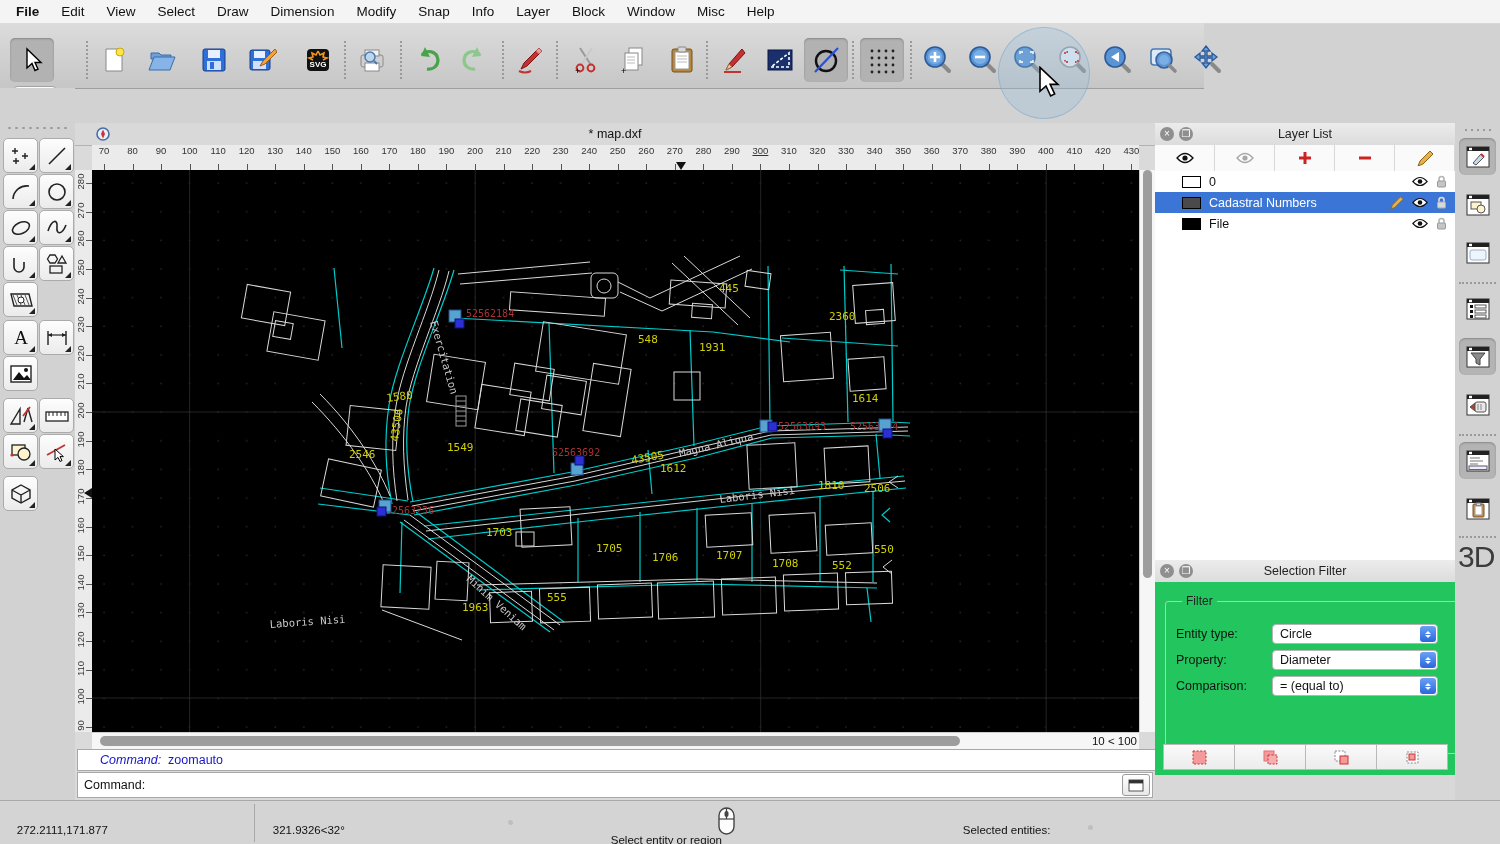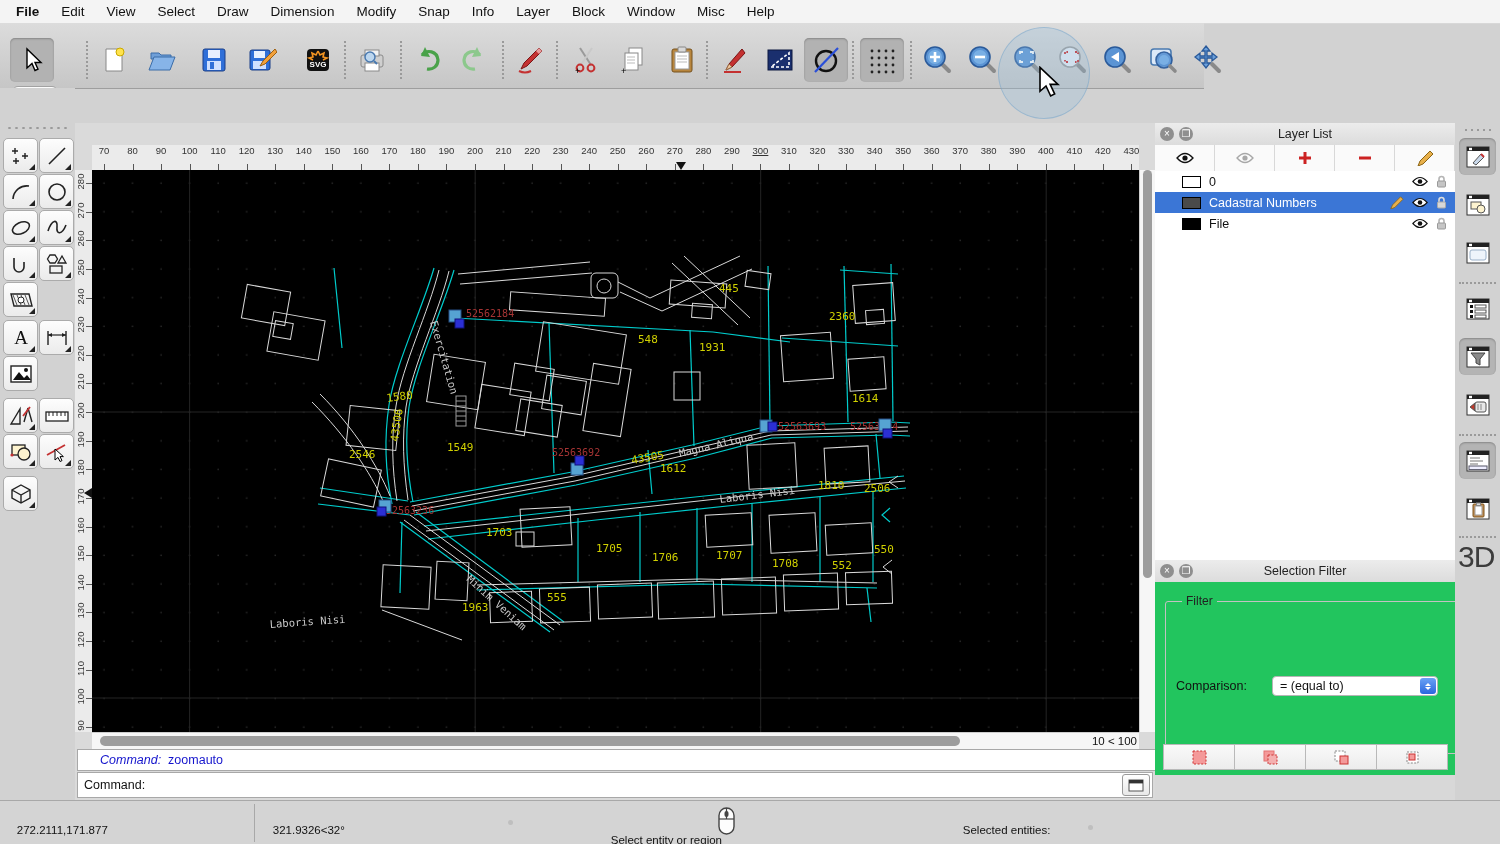--- a/index.html
+++ b/index.html
@@ -462,20 +462,27 @@
       </svg>
   </div>
   <div class="ptool sub" style="left:3px;top:388px">
     <svg width="24" height="24" viewBox="0 0 24 24">
         <path d="M12,3 L21,8 L21,16 L12,21 L3,16 L3,8 Z M3,8 L12,13 L21,8 M12,13 L12,21" fill="none" stroke="#222" stroke-width="1.4"></path>
       </svg>
   </div>
 </div>
 
 <div id="mdi">
+  <div id="mdi-title">
+    <svg id="mdi-icon" width="14" height="14" viewBox="0 0 14 14">
+        <circle cx="7" cy="7" r="6" fill="#e8eef8" stroke="#4a6da8" stroke-width="1.6"></circle>
+        <path d="M7,2.5 L9,7 L7,11.5 L5,7 Z" fill="#cc3333"></path>
+      </svg>
+    <span>* map.dxf</span>
+  </div>
   <div id="hruler">
       <div class="htick" style="left: -3px;">70</div>
       <div class="htickline" style="left: 12px;"></div>
       <div class="htick" style="left: 25.54px;">80</div>
       <div class="htickline" style="left: 40.54px;"></div>
       <div class="htick" style="left: 54.08px;">90</div>
       <div class="htickline" style="left: 69.08px;"></div>
       <div class="htick" style="left: 82.62px;">100</div>
       <div class="htickline" style="left: 97.62px;"></div>
       <div class="htick" style="left: 111.16px;">110</div>
@@ -890,20 +897,40 @@
   </div>
 
   <div class="panel-header" style="top:437px">
     <div class="winbtn close">×</div>
     <div class="winbtn float">❐</div>
     <div class="panel-title">Selection Filter</div>
   </div>
   <div id="filter-body">
     <fieldset id="filter-group">
       <legend>Filter</legend>
+      <div class="frow" style="top:16px">
+        <span class="flabel">Entity type:</span>
+        <div class="fselect">
+          <span>Circle</span>
+          <span class="stepper">
+              <i class="up"></i>
+              <i class="dn"></i>
+            </span>
+        </div>
+      </div>
+      <div class="frow" style="top:42px">
+        <span class="flabel">Property:</span>
+        <div class="fselect">
+          <span>Diameter</span>
+          <span class="stepper">
+              <i class="up"></i>
+              <i class="dn"></i>
+            </span>
+        </div>
+      </div>
       <div class="frow" style="top:68px">
         <span class="flabel">Comparison:</span>
         <div class="fselect">
           <span>= (equal to)</span>
           <span class="stepper">
               <i class="up"></i>
               <i class="dn"></i>
             </span>
         </div>
       </div>

